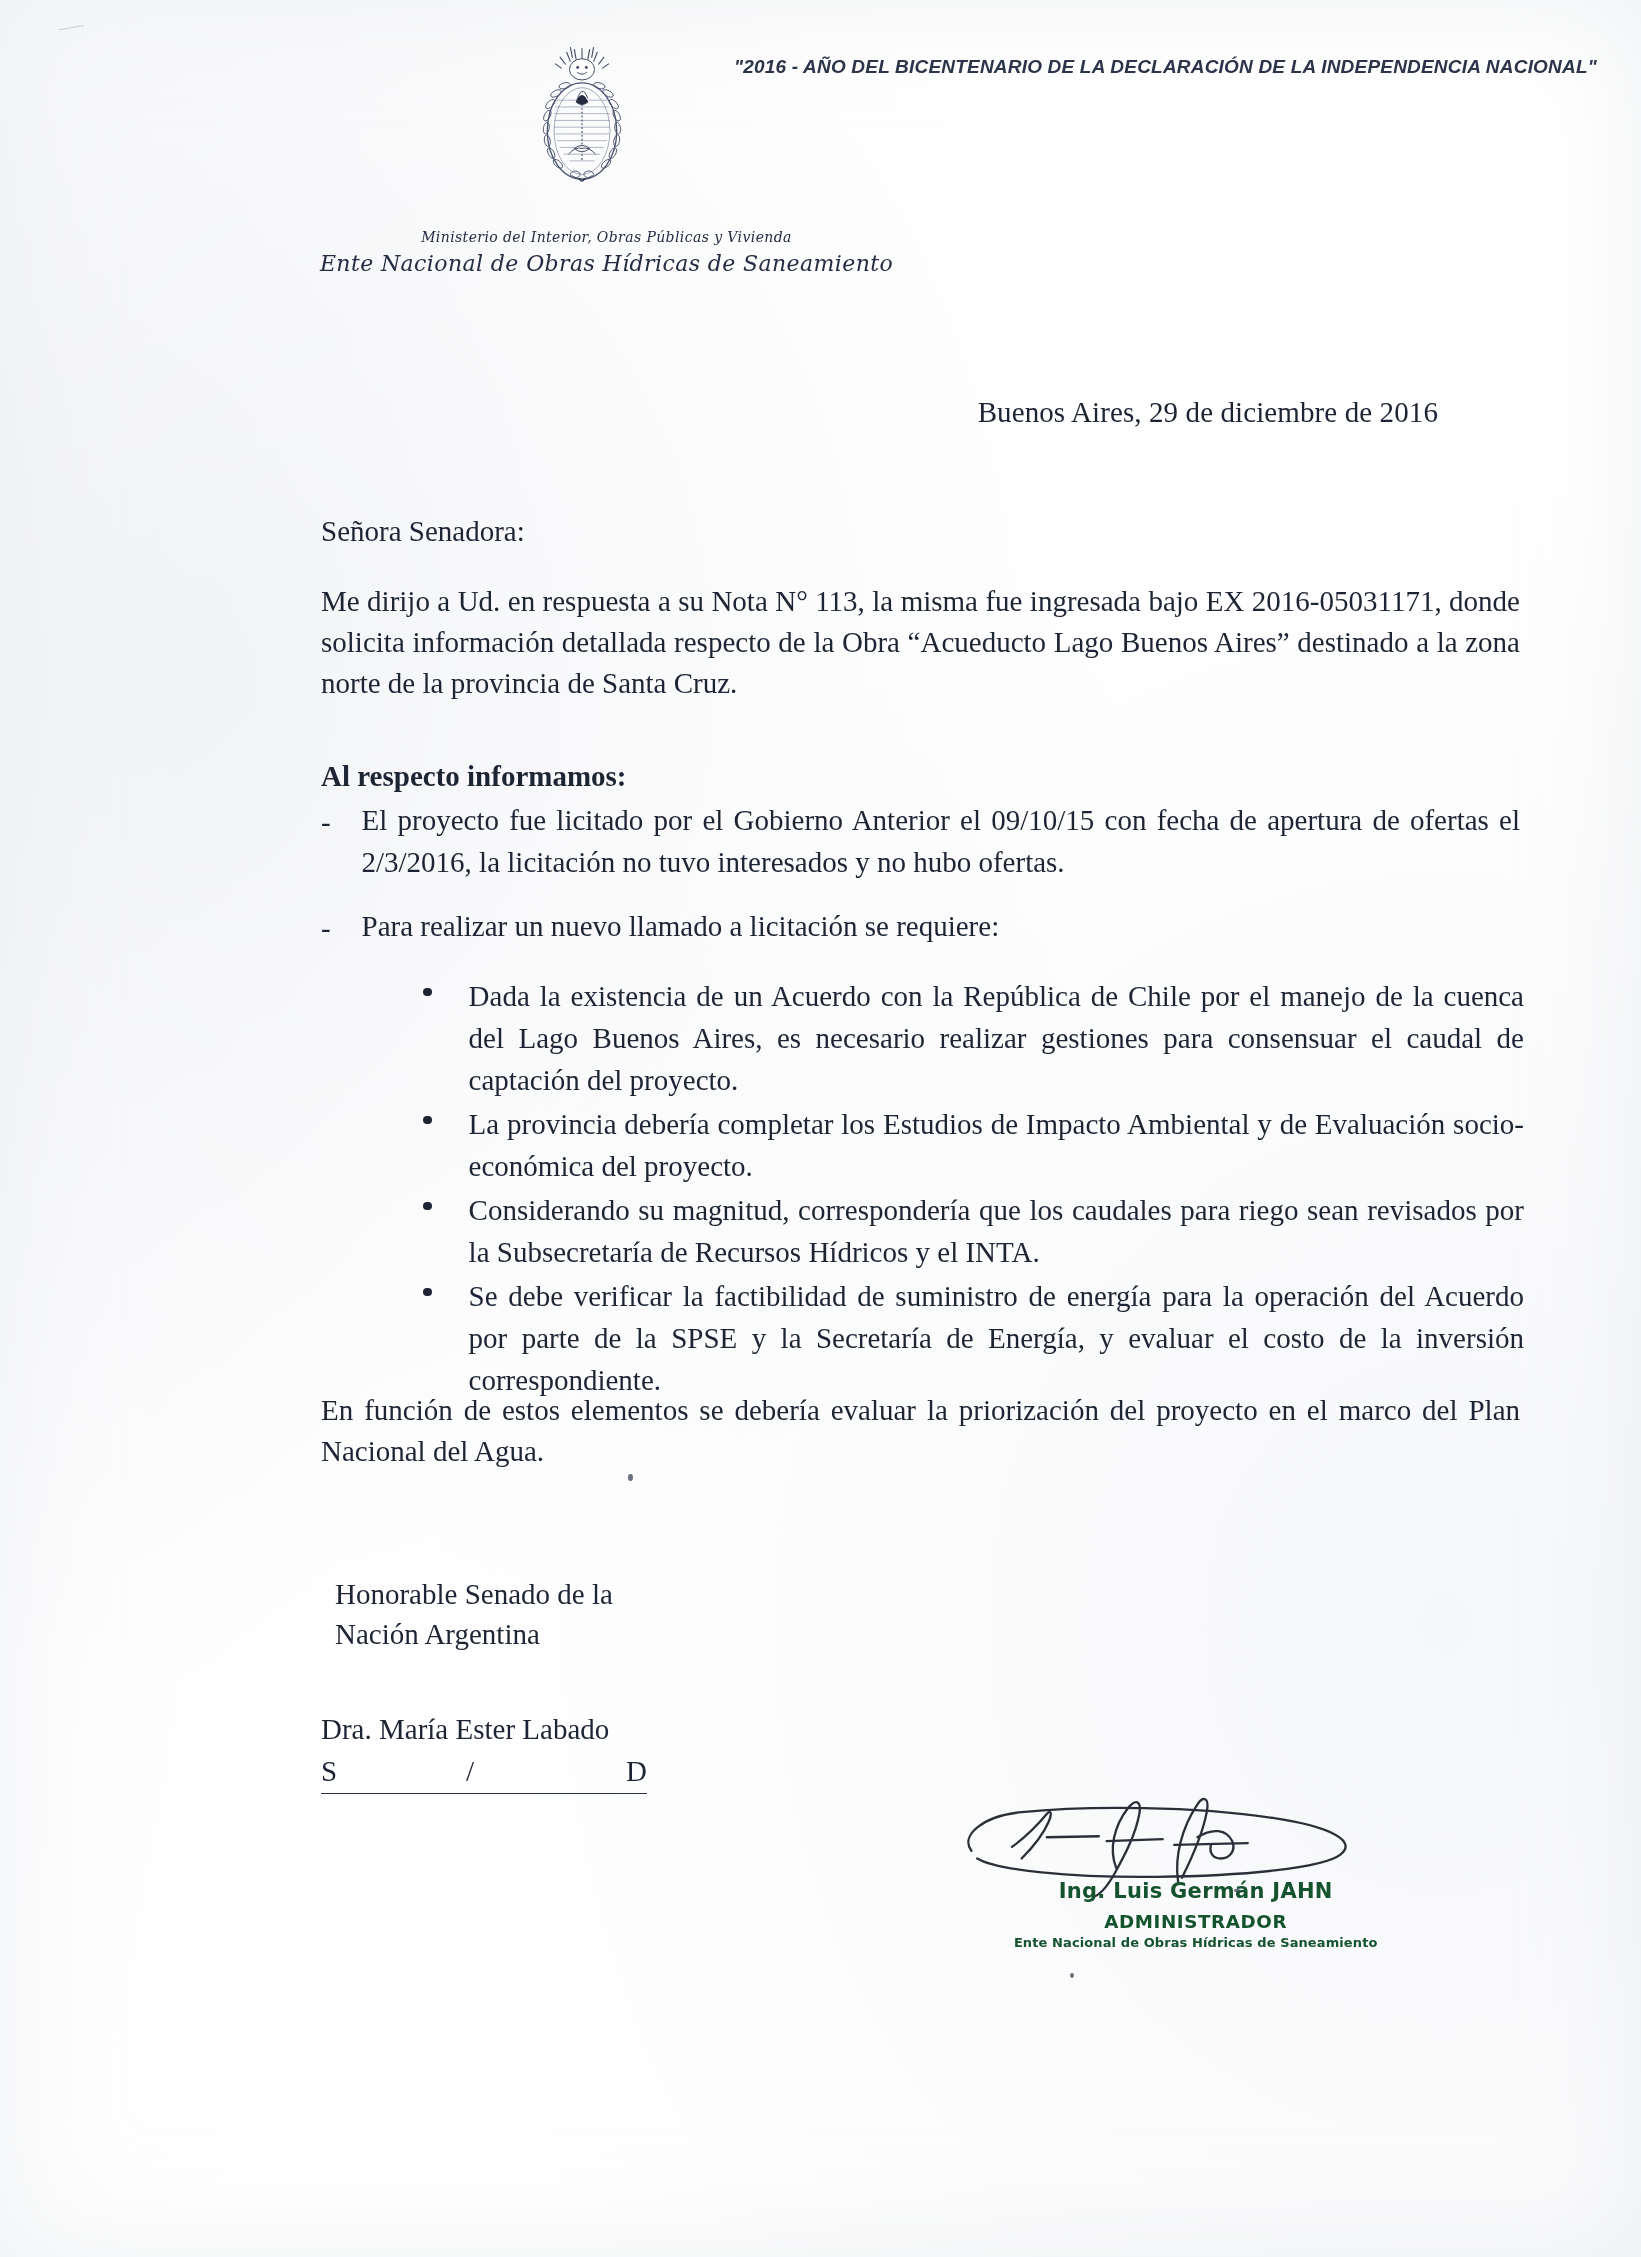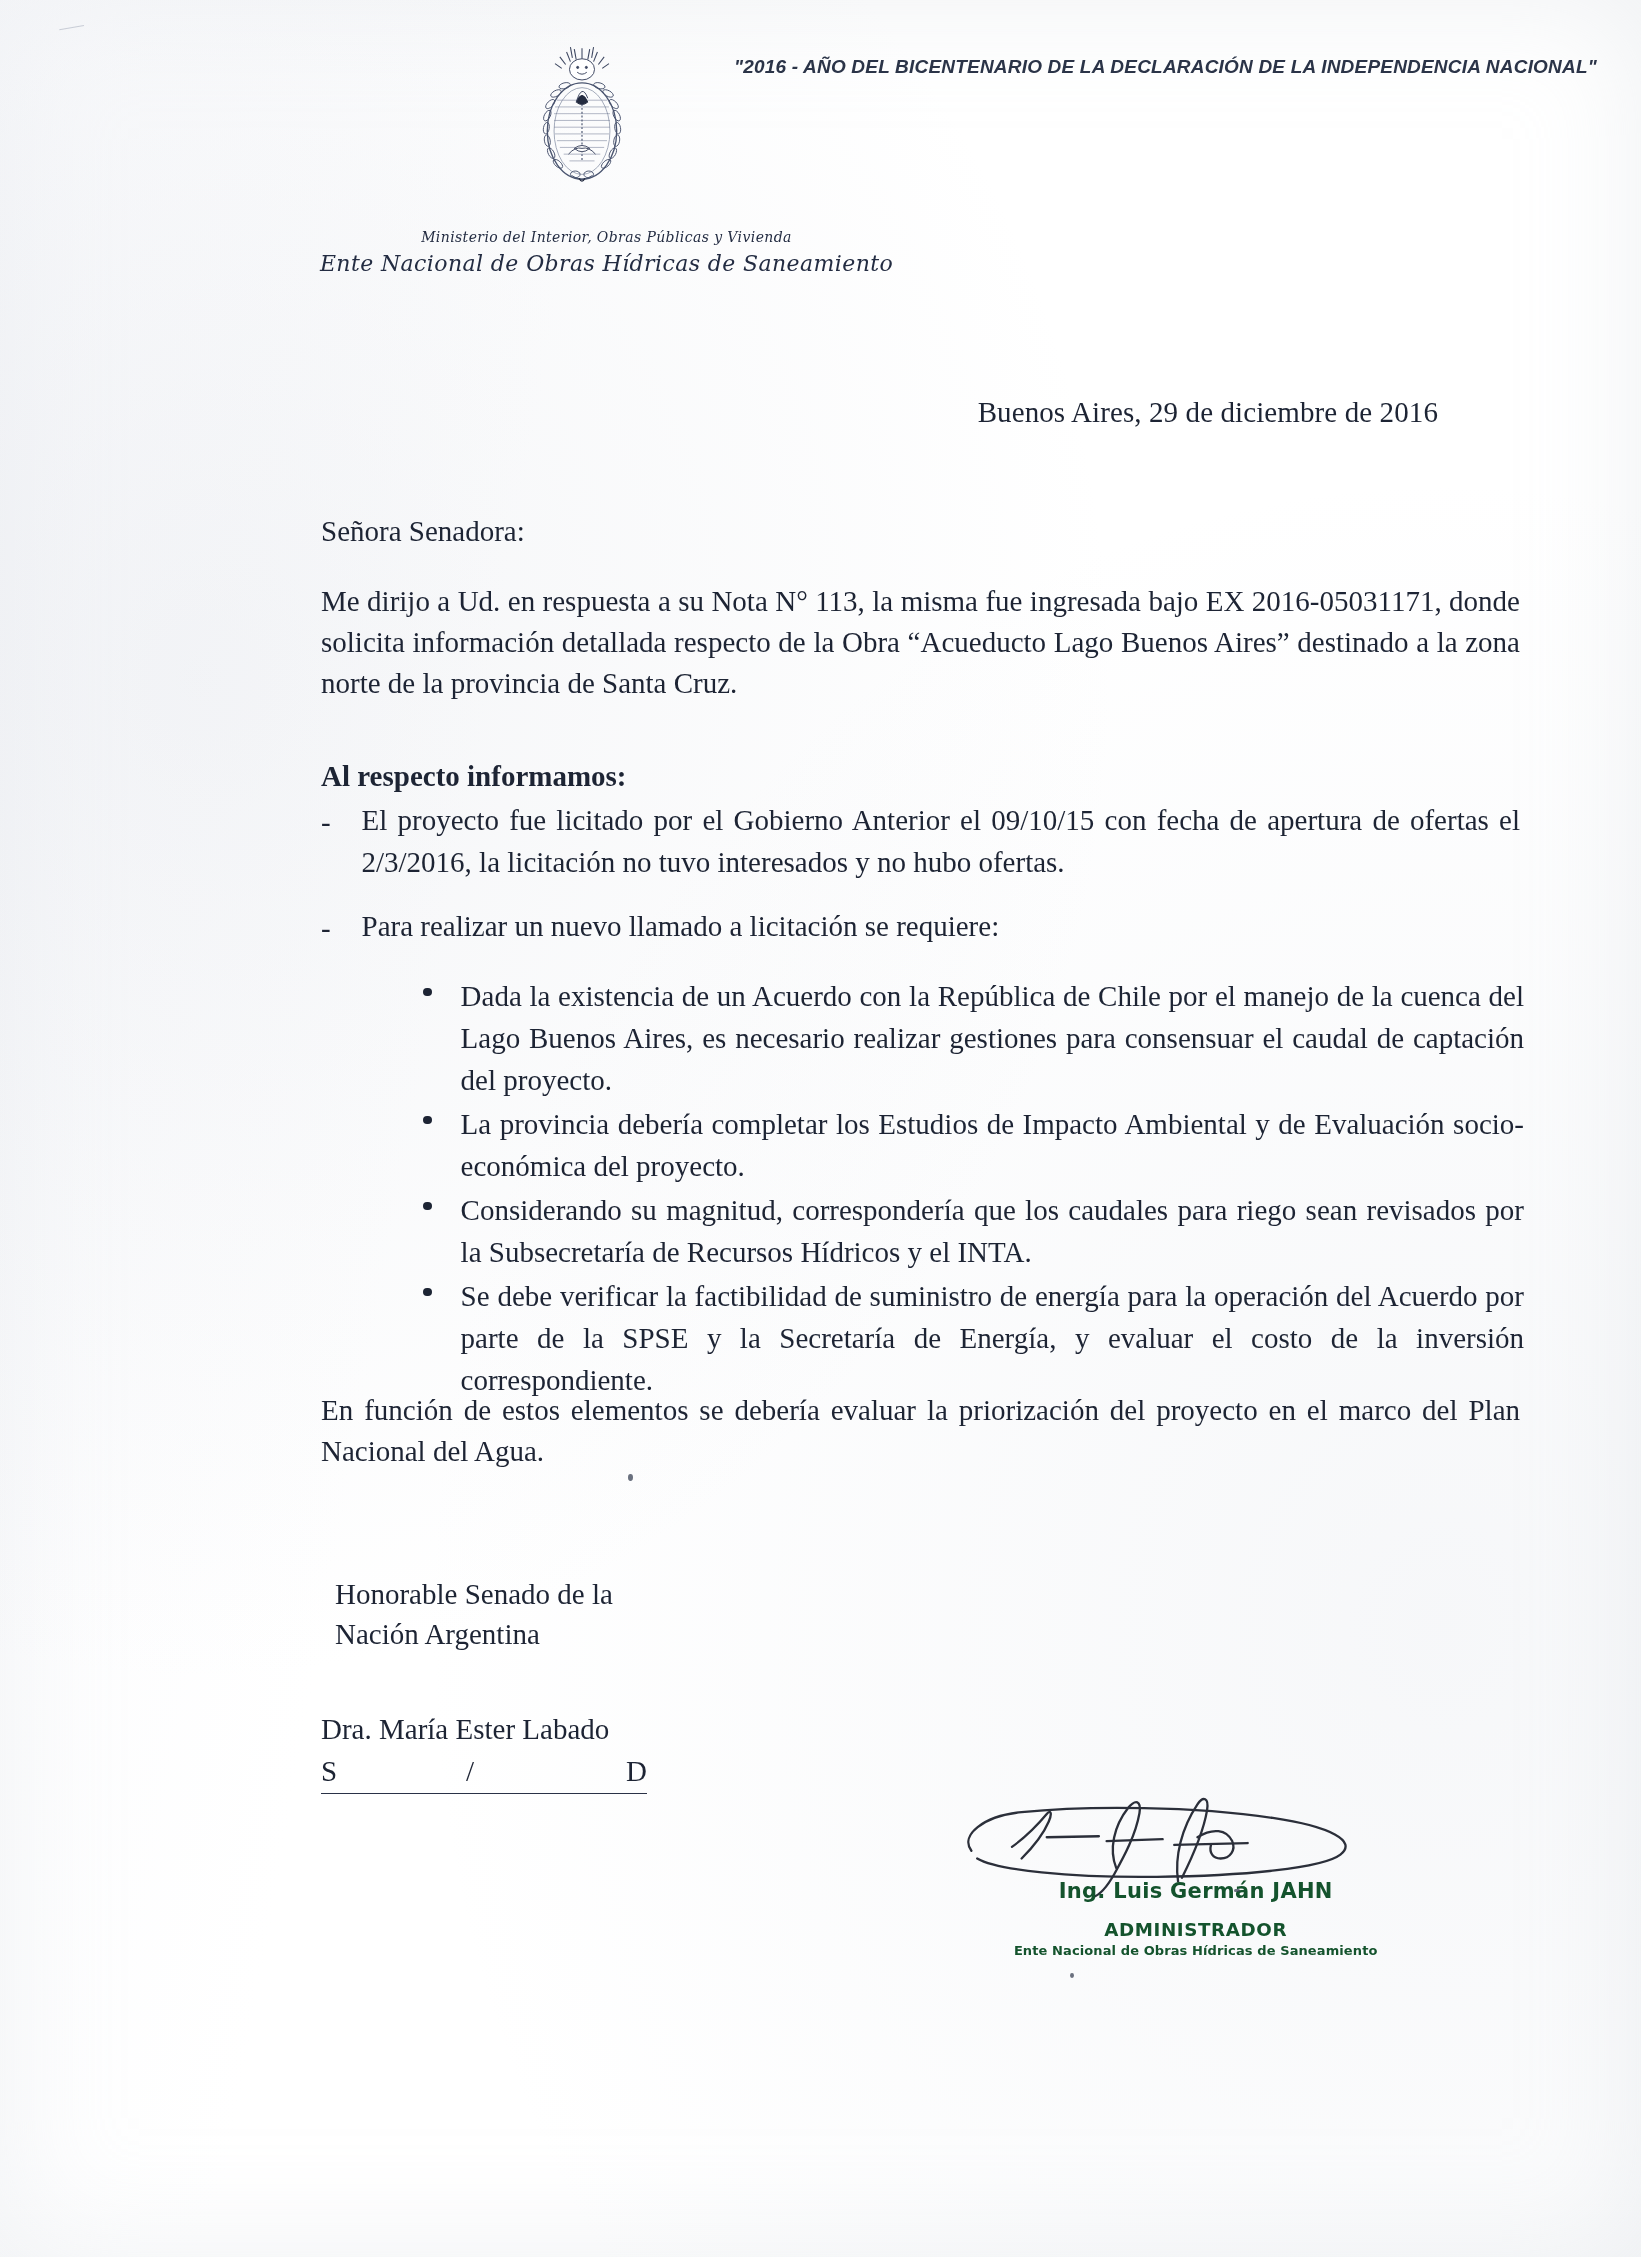--- a/index.html
+++ b/index.html
@@ -136,21 +136,21 @@
   .bullets {
     position: absolute;
     left: 423px;
     top: 975px;
     width: 1101px;
     font-size: 29px;
     line-height: 1.45;
   }
   .bullet-item {
     display: flex;
-    gap: 26px;
+    gap: 34px;
     align-items: flex-start;
     margin-bottom: 1.9px;
   }
   .bullet-dot {
     flex: 0 0 auto;
     width: 11.6px;
     padding-top: 12.6px;
   }
   .bullet-dot i {
     display: block;
@@ -211,21 +211,21 @@
     position: absolute;
     left: 7.7px;
     top: 98px;
     width: 444px;
     text-align: center;
     font-family: "DejaVu Sans", "Liberation Sans", sans-serif;
     font-weight: bold;
     color: #14532d;
   }
   .stamp .st-name { font-size: 21px; letter-spacing: 0.3px; }
-  .stamp .st-role { font-size: 18.3px; letter-spacing: 0.6px; margin-top: 16px; }
+  .stamp .st-role { font-size: 18.3px; letter-spacing: 0.6px; margin-top: 8px; }
   .stamp .st-org  { font-size: 13px; letter-spacing: 0.1px; margin-top: 2.9px; }
 
   .speck {
     position: absolute;
     width: 3.9px;
     height: 4.8px;
     border-radius: 50%;
     background: #3a4254;
     opacity: .75;
   }

